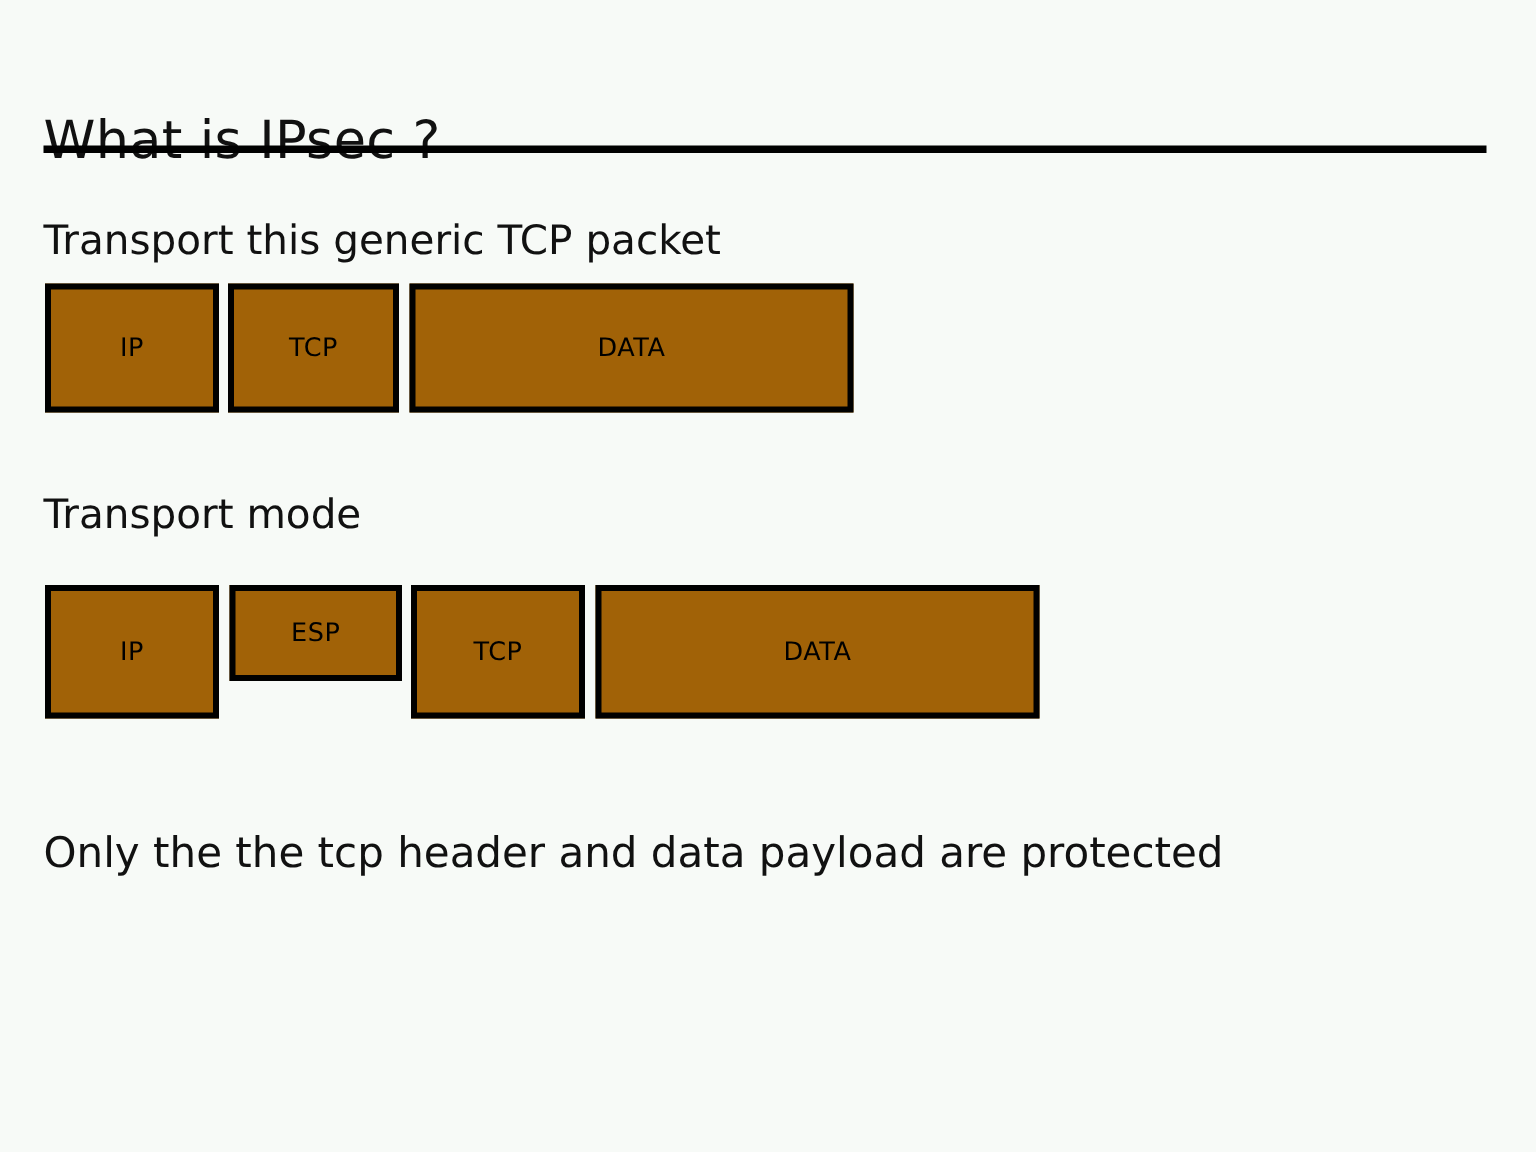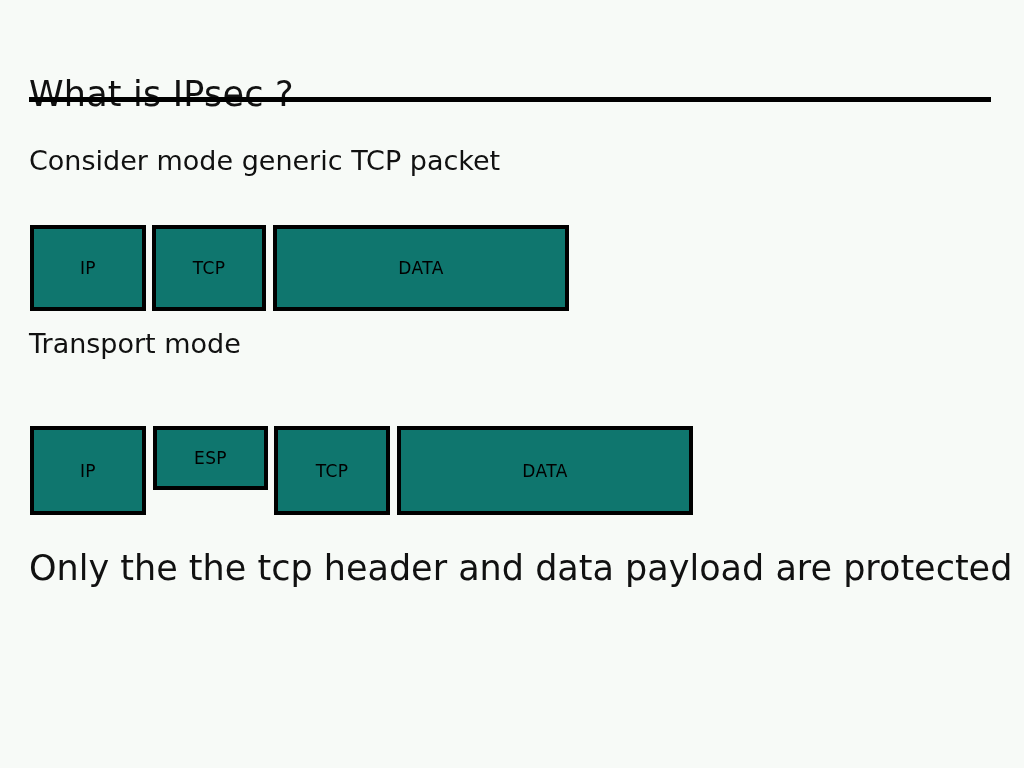--- a/index.html
+++ b/index.html
@@ -63,57 +63,56 @@
     position: absolute;
     left: 0;
   }
   #packet-row-1 { top: 189px; height: 86px; }
   #packet-row-2 { top: 390px; height: 89px; }
 
   .packet-field {
     position: absolute;
     box-sizing: border-box;
     border: 4px solid #000000;
-    background: #0f766e;
+    background: #a16207;
     display: flex;
     align-items: center;
     justify-content: center;
-    margin-top: 36px;
   }
   .packet-field-label {
     font-size: 17px;
     line-height: 20px;
     font-weight: 400;
     letter-spacing: 0.4px;
     color: #000000;
     white-space: nowrap;
   }
 
   
   .footer-note {
     position: absolute;
     left: 29px;
     top: 552px;
-    font-size: 35px;
+    font-size: 28px;
     line-height: 33px;
     font-weight: 400;
     white-space: nowrap;
     color: #111111;
   }
 </style>
 </head>
 <body>
 
 <div class="slide">
 
   <h1 class="slide-title">What is IPsec ?</h1>
 
   <div class="title-rule"></div>
 
-  <div class="section-label" id="label-consider">Consider mode generic TCP packet</div>
+  <div class="section-label" id="label-consider">Transport this generic TCP packet</div>
 
   <div class="packet-row" id="packet-row-1">
       <div class="packet-field" style="left: 30px; top: 0px; width: 116px; height: 86px;">
         <span class="packet-field-label">IP</span>
       </div>
       <div class="packet-field" style="left: 152px; top: 0px; width: 114px; height: 86px;">
         <span class="packet-field-label">TCP</span>
       </div>
       <div class="packet-field" style="left: 273px; top: 0px; width: 296px; height: 86px;">
         <span class="packet-field-label">DATA</span>

